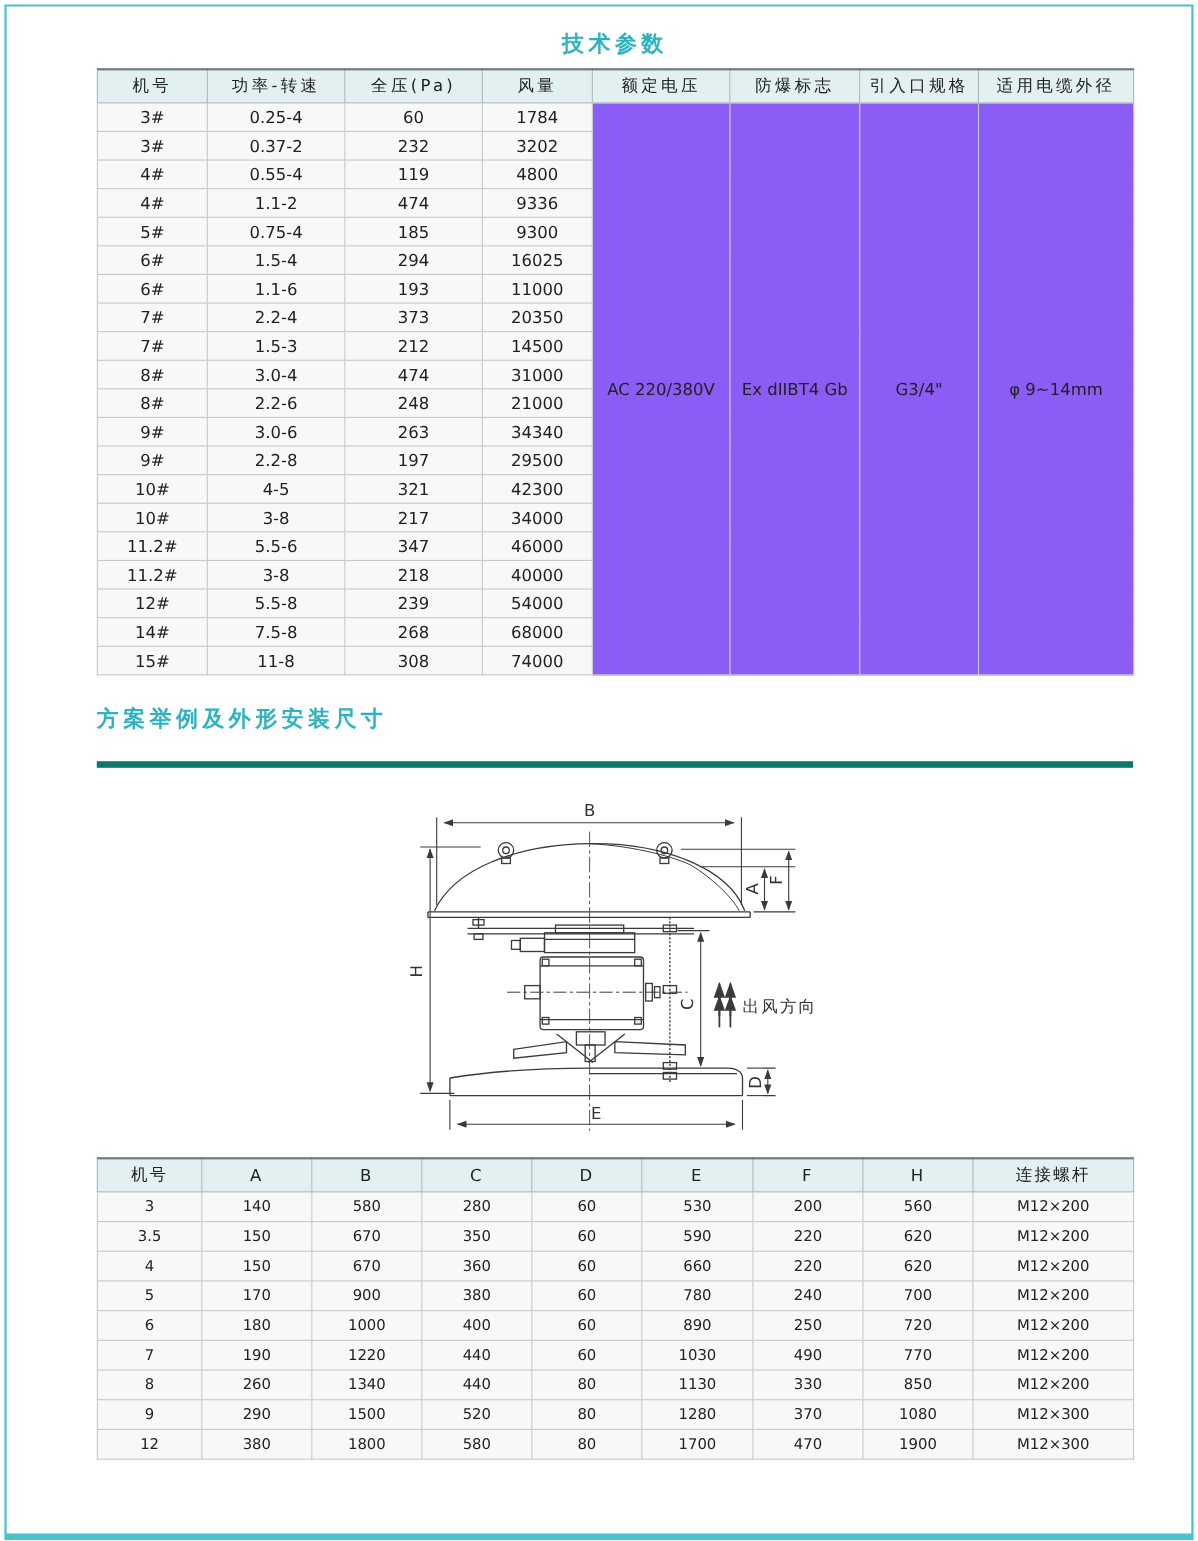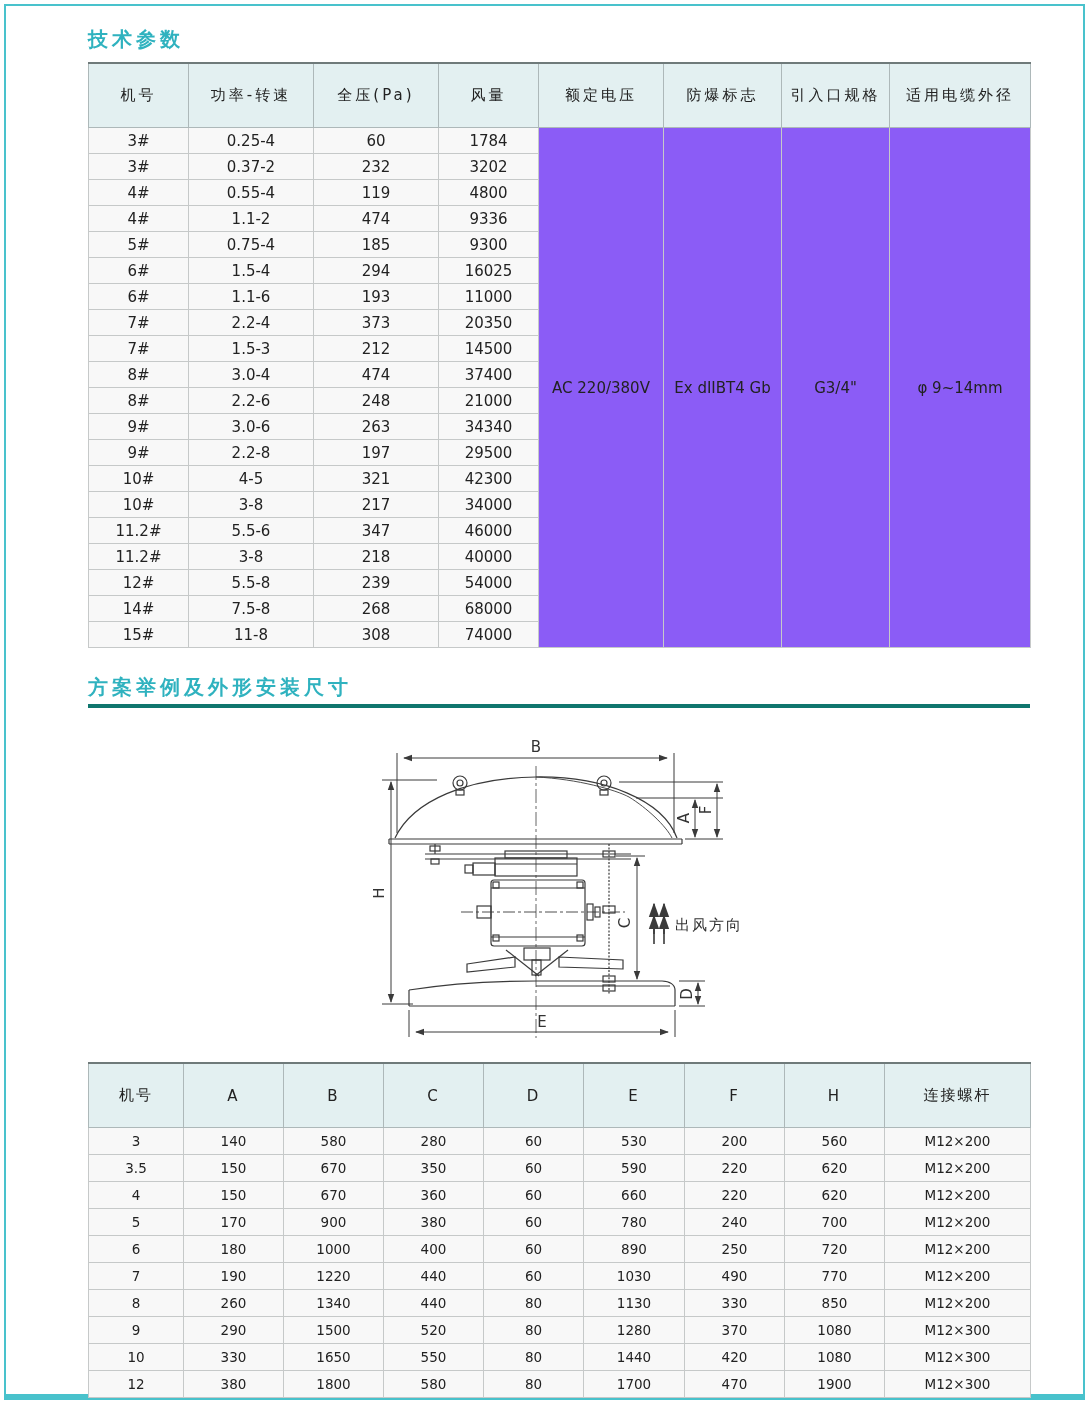--- a/index.html
+++ b/index.html
@@ -3,28 +3,28 @@
 <meta charset="utf-8">
 <style>
   * { margin:0; padding:0; box-sizing:border-box; }
   body { background:#ffffff; font-family:"DejaVu Sans", sans-serif; }
   .page { position:relative; width:1089px; height:1401px; background:#ffffff; overflow:hidden; }
   .frame { position:absolute; left:4px; top:4px; right:4px; bottom:1px;
            border:2px solid #49c2cc; border-bottom-width:6px; pointer-events:none; }
   .content { position:absolute; left:88px; top:26px; width:942px; }
 
   .section-title { color:#2fb2bf; font-size:20px; font-weight:bold; letter-spacing:4px; }
-  .title-1 { margin-bottom:9px; }
-  .title-2 { margin-top:26px; padding-bottom:3px; border-bottom:4px solid #0f766e; }
+  .title-1 { margin-bottom:9px;text-align:center; }
+  .title-2 { margin-top:26px; padding-bottom:25px; border-bottom:6px solid #0f766e; }
 
   table { border-collapse:collapse; width:942px; table-layout:fixed; }
   .spec-table { border-top:2px solid #6f7a7a; border-bottom:1px solid #8a9494; }
   .dim-table  { border-top:2px solid #6f7a7a; border-bottom:1px solid #8a9494; }
   th { background:#e3f0f1; font-weight:normal; font-size:15px; color:#222;
-       letter-spacing:3px; padding:22px 2px; border:1px solid #adb8b9; }
+       letter-spacing:3px; padding:5px 2px; border:1px solid #adb8b9; }
   td { background:#f8f8f8; text-align:center; font-size:15px; color:#222;
        padding:3px 2px; height:26px; border:1px solid #c6c9c9; }
   .spec-table td.merged { background:#8b5cf6; font-size:15px; letter-spacing:0; }
   .dim-table th { letter-spacing:2px; }
   .dim-table td { font-size:13.5px; height:27px; }
 
   .diagram-wrap { margin:30px 0 12px 285px; width:382px; height:312px; }
   .diagram-wrap svg text { font-family:"DejaVu Sans", sans-serif; fill:#333; }
 </style>
 </head>
@@ -115,21 +115,21 @@
           <tr>
             <td>7#</td>
             <td>1.5-3</td>
             <td>212</td>
             <td>14500</td>
           </tr>
           <tr>
             <td>8#</td>
             <td>3.0-4</td>
             <td>474</td>
-            <td>37400</td>
+            <td>31000</td>
           </tr>
           <tr>
             <td>8#</td>
             <td>2.2-6</td>
             <td>248</td>
             <td>21000</td>
           </tr>
           <tr>
             <td>9#</td>
             <td>3.0-6</td>
@@ -427,31 +427,20 @@
             <td>290</td>
             <td>1500</td>
             <td>520</td>
             <td>80</td>
             <td>1280</td>
             <td>370</td>
             <td>1080</td>
             <td>M12×300</td>
           </tr>
           <tr>
-            <td>10</td>
-            <td>330</td>
-            <td>1650</td>
-            <td>550</td>
-            <td>80</td>
-            <td>1440</td>
-            <td>420</td>
-            <td>1080</td>
-            <td>M12×300</td>
-          </tr>
-          <tr>
             <td>12</td>
             <td>380</td>
             <td>1800</td>
             <td>580</td>
             <td>80</td>
             <td>1700</td>
             <td>470</td>
             <td>1900</td>
             <td>M12×300</td>
           </tr>

